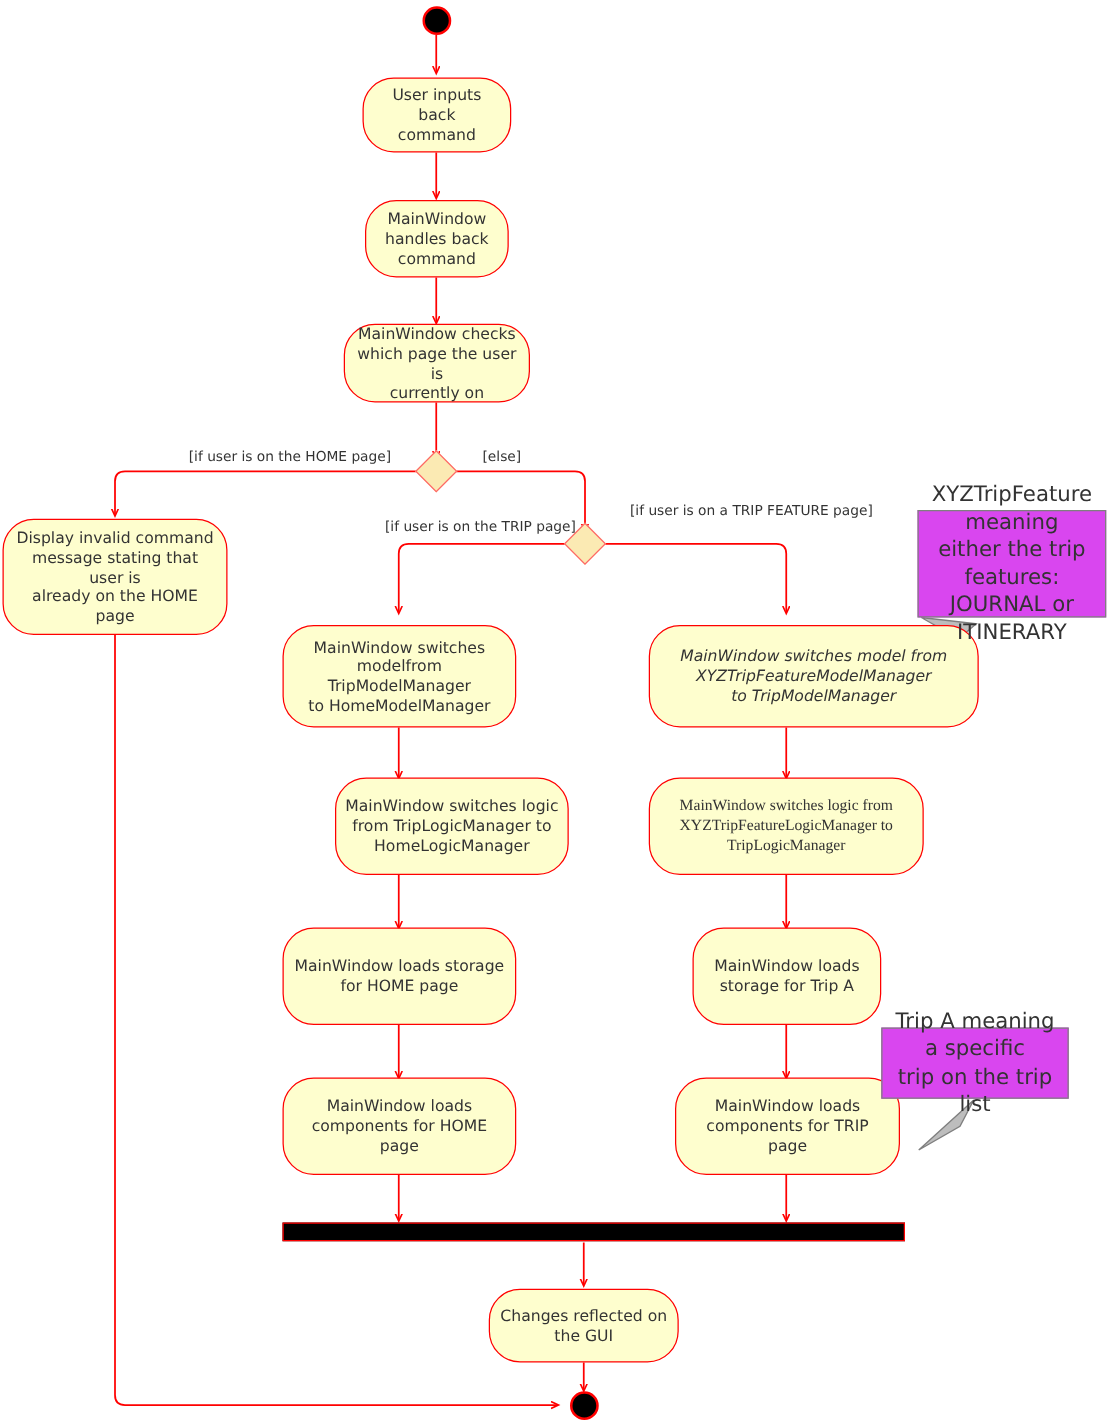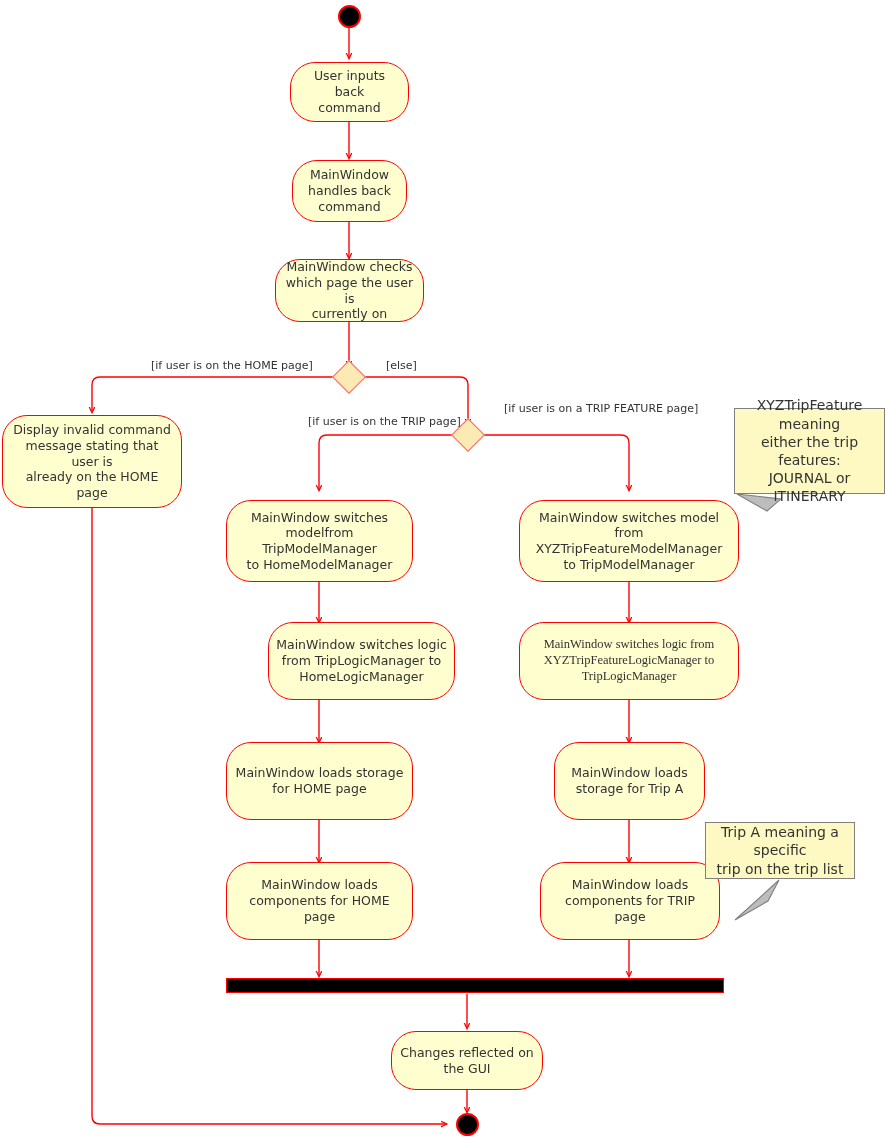--- a/index.html
+++ b/index.html
@@ -67,24 +67,24 @@
     position: absolute;
     color: #333333;
     font-size: 11px;
     line-height: 1.2;
     white-space: nowrap;
     z-index: 5;
   }
   .note {
     position: absolute;
     box-sizing: border-box;
-    background: #fef9c3;
+    background: #d946ef;
     border: 1.2px solid #7F7F7F;
     color: #333333;
-    font-size: 14px;
+    font-size: 17px;
     line-height: 1.3;
     text-align: center;
     display: flex;
     align-items: center;
     justify-content: center;
     padding: 4px 6px;
     white-space: pre-line;
     z-index: 6;
   }
 </style>
@@ -176,21 +176,21 @@
   <div class="node" style="left:244px; top:622px; width:187px; height:78px;margin-left:24px;">MainWindow switches logic
 from TripLogicManager to
 HomeLogicManager</div>
 
   <div class="node" style="left:226px; top:742px; width:187px; height:78px;">MainWindow loads storage
 for HOME page</div>
 
   <div class="node" style="left:226px; top:862px; width:187px; height:78px;">MainWindow loads
 components for HOME page</div>
 
-  <div class="node" style="left:519px; top:500px; width:220px; height:82px;">MainWindow switches model from
+  <div class="node" style="left:519px; top:500px; width:264px; height:82px;font-style:italic;">MainWindow switches model from
 XYZTripFeatureModelManager
 to TripModelManager</div>
 
   <div class="node" style="left:519px; top:622px; width:220px; height:78px;font-family:Liberation Serif, serif;">MainWindow switches logic from
 XYZTripFeatureLogicManager to
 TripLogicManager</div>
 
   <div class="node" style="left:554px; top:742px; width:151px; height:78px;">MainWindow loads
 storage for Trip A</div>
 

